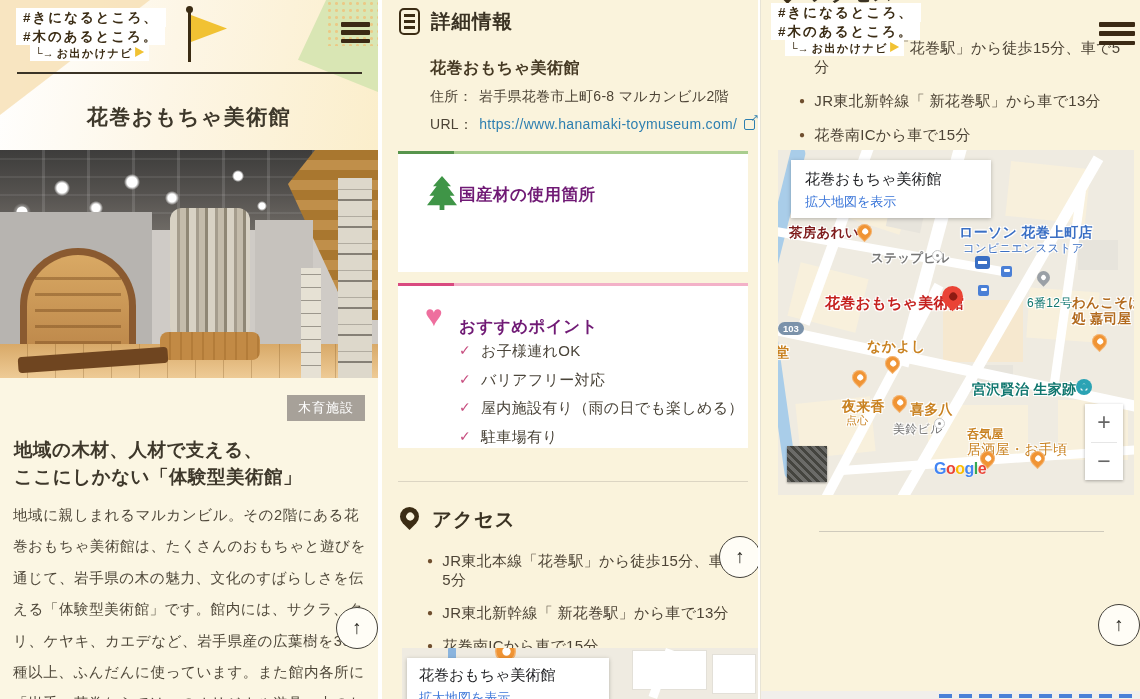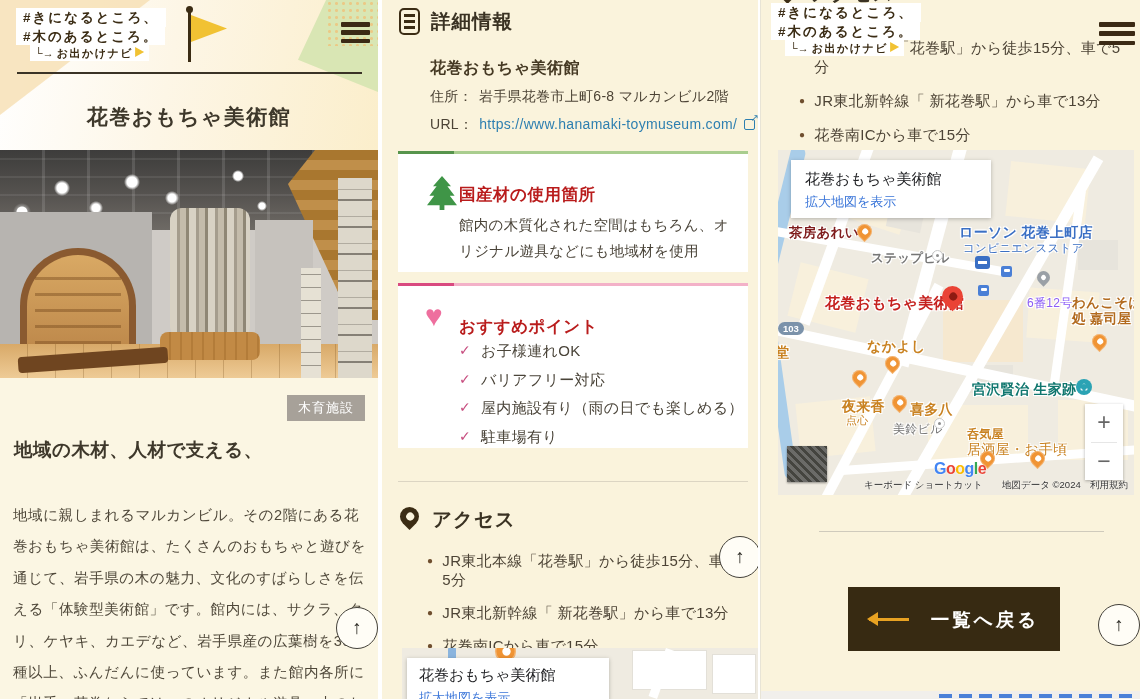--- a/index.html
+++ b/index.html
@@ -120,21 +120,21 @@
 
   .wbox{position:absolute;left:16px;width:350px;background:#fff;}
   .wbox::before{content:"";position:absolute;top:0;left:0;right:0;height:3px;background:var(--bl);}
   .wbox::after{content:"";position:absolute;top:0;left:0;width:56px;height:3px;background:var(--bd);}
   .wbox1{top:151px;height:121px;--bl:#a9cd8e;--bd:#57944c;}
   .wbox2{top:283px;height:165px;--bl:#f3b1c8;--bd:#d94a80;}
   .tree-icon{position:absolute;left:29px;top:25px;width:30px;height:34px;background:#3f9547;
     clip-path:polygon(50% 0%,80% 30%,68% 30%,92% 58%,76% 58%,100% 86%,58% 86%,58% 100%,42% 100%,42% 86%,0% 86%,24% 58%,8% 58%,32% 30%,20% 30%);}
   .heart-icon{position:absolute;left:27px;top:16px;font-size:30px;color:#ee6f9e;}
   .heart-icon::before{content:"♥";}
-  .wbox-title{position:absolute;left:61px;top:33px;font-size:16.5px;font-weight:700;color:#b91c1c;letter-spacing:.5px;}
+  .wbox-title{position:absolute;left:61px;top:33px;font-size:16.5px;font-weight:700;color:#701a75;letter-spacing:.5px;}
   .wbox-text{position:absolute;left:61px;top:61px;width:276px;font-size:14.5px;line-height:26px;color:#4a4439;letter-spacing:.3px;}
   .check-list{position:absolute;left:61px;top:59px;}
   .check-item{display:flex;align-items:flex-start;margin-bottom:9.5px;font-size:15px;color:#4a4439;letter-spacing:.3px;}
   .check-bullet{color:#c74d7f;font-weight:700;margin-right:10px;font-size:14px;}
 
   .h-divider{position:absolute;height:1px;background:#dcd5c3;}
   .div-mid{left:16px;top:481px;width:350px;}
   .div-right{left:58px;top:531px;width:285px;background:#cfcabc;}
 
   .access-list{position:absolute;}
@@ -247,20 +247,21 @@
       <div class="ph-floor"></div>
       <div class="ph-cyl"></div>
       <div class="ph-cyl-base"></div>
       <div class="ph-bench"></div>
       <div class="ph-birch1"></div>
       <div class="ph-birch2"></div>
     </div>
 
     <div class="tag">木育施設</div>
     <div class="lead-heading lh1">地域の木材、人材で支える、</div>
+    <div class="lead-heading lh2">ここにしかない「体験型美術館」</div>
     <div class="body-text">地域に親しまれるマルカンビル。その2階にある花巻おもちゃ美術館は、たくさんのおもちゃと遊びを通じて、岩手県の木の魅力、文化のすばらしさを伝える「体験型美術館」です。館内には、サクラ、クリ、ケヤキ、カエデなど、岩手県産の広葉樹を30種以上、ふんだんに使っています。また館内各所に「岩手・花巻ならでは」のオリジナル遊具・木のおもちゃを多数取り揃えていますの</div>
     <div class="top-btn" style="left:336px;top:607px;">
         <span>↑</span>
       </div>
   </section>
 
   <section class="col col-mid">
     <div class="sec-head" style="left:17px;top:8px;">
       <span class="doc-icon"></span>
       <span>詳細情報</span>
@@ -269,21 +270,20 @@
     <div class="info-row info-addr">
       <span class="info-label">住所：</span><span>岩手県花巻市上町6-8 マルカンビル2階</span>
     </div>
     <div class="info-row info-url">
       <span class="info-label">URL：</span><a class="url-link">https://www.hanamaki-toymuseum.com/</a><span class="ext-icon"></span>
     </div>
 
     <div class="wbox wbox1">
       <div class="tree-icon"></div>
       <div class="wbox-title">国産材の使用箇所</div>
-      <div class="wbox-text">館内の木質化された空間はもちろん、オリジナル遊具などにも地域材を使用</div>
     </div>
 
     <div class="wbox wbox2">
       <div class="heart-icon"></div>
       <div class="wbox-title">おすすめポイント</div>
       <div class="check-list" id="points-list">
           <div class="check-item">
             <span class="check-bullet">✓</span>
             <span class="li-text">お子様連れOK</span>
           </div>
@@ -397,21 +397,21 @@
       <div class="road" style="left:-20px;top:215px;width:420px;height:11px;transform:rotate(12deg);"></div>
       <div class="road" style="left:60px;top:305px;width:320px;height:9px;transform:rotate(-4deg);"></div>
       <div class="road" style="left:285px;top:40px;width:9px;height:200px;transform:rotate(8deg);"></div>
 
       <div id="gmap-layers" style="position:absolute;inset:0;">
           <div class="map-label" style="left: 11px; top: 74px; color: #7f1d1d; font-size: 13.5px; font-weight: 700;">茶房あれい</div>
           <div class="map-label" style="left: 93px; top: 100px; color: rgb(118, 118, 118); font-size: 12.5px; font-weight: 700;">ステップビル</div>
           <div class="map-label" style="left: 181px; top: 74px; color: rgb(58, 111, 196); font-size: 14px; font-weight: 700;">ローソン 花巻上町店</div>
           <div class="map-label" style="left: 185px; top: 91px; color: rgb(58, 111, 196); font-size: 11.5px; font-weight: 400;">コンビニエンスストア</div>
           <div class="map-label" style="left: 47px; top: 144px; color: rgb(197, 34, 31); font-size: 15px; font-weight: 700;">花巻おもちゃ美術館</div>
-          <div class="map-label" style="left: 249px; top: 145px; color: #8b5cf6; font-size: 12px; font-weight: 400;">6番12号</div>
+          <div class="map-label" style="left: 249px; top: 145px; color: #0f766e; font-size: 12px; font-weight: 400;">6番12号</div>
           <div class="map-label" style="left: 294px; top: 144px; color: rgb(178, 106, 30); font-size: 13.5px; font-weight: 700;">わんこそば</div>
           <div class="map-label" style="left: 294px; top: 160px; color: rgb(178, 106, 30); font-size: 13.5px; font-weight: 700;">処 嘉司屋</div>
           <div class="map-label" style="left: 89px; top: 188px; color: rgb(201, 130, 33); font-size: 14px; font-weight: 700;">なかよし</div>
           <div class="map-label" style="left: -3px; top: 194px; color: rgb(201, 130, 33); font-size: 14px; font-weight: 700;">堂</div>
           <div class="map-label" style="left: 194px; top: 231px; color: #0f766e; font-size: 14px; font-weight: 700;">宮沢賢治 生家跡</div>
           <div class="map-label" style="left: 64px; top: 248px; color: rgb(201, 130, 33); font-size: 14px; font-weight: 700;">夜来香</div>
           <div class="map-label" style="left: 68px; top: 263px; color: rgb(201, 130, 33); font-size: 11px; font-weight: 400;">点心</div>
           <div class="map-label" style="left: 132px; top: 251px; color: rgb(201, 130, 33); font-size: 14px; font-weight: 700;">喜多八</div>
           <div class="map-label" style="left: 115px; top: 271px; color: rgb(118, 118, 118); font-size: 12px; font-weight: 400;">美鈴ビル</div>
           <div class="map-label" style="left: 189px; top: 276px; color: rgb(201, 130, 33); font-size: 12px; font-weight: 700;">呑気屋</div>
@@ -438,34 +438,25 @@
         <div class="mc-title">花巻おもちゃ美術館</div>
         <div class="mc-link">拡大地図を表示</div>
       </div>
 
       <div class="zoom-ctrl">
         <div class="zbtn">+</div>
         <div class="zsep"></div>
         <div class="zbtn">−</div>
       </div>
       <div id="google-logo"><span style="color: rgb(66, 133, 244);">G</span><span style="color: rgb(234, 67, 53);">o</span><span style="color: rgb(251, 188, 5);">o</span><span style="color: rgb(66, 133, 244);">g</span><span style="color: rgb(52, 168, 83);">l</span><span style="color: rgb(234, 67, 53);">e</span></div>
-      <div id="map-attrib">
-          <span class="attr" style="left: 86px;">キーボード ショートカット</span>
-          <span class="attr" style="left: 224px;">地図データ ©2024</span>
-          <span class="attr" style="left: 312px;">利用規約</span>
-        </div>
       <div class="pegman-thumb"></div>
     </div>
 
     <div class="h-divider div-right"></div>
 
-    <div class="back-btn">
-      <span class="back-arrow"></span>
-      <span class="back-label">一覧へ戻る</span>
-    </div>
 
     <div class="top-btn" style="left:337px;top:604px;">
         <span>↑</span>
       </div>
 
     <div class="bottom-sliver">
       <div class="blue-bits"></div>
     </div>
   </section>
 </div>

